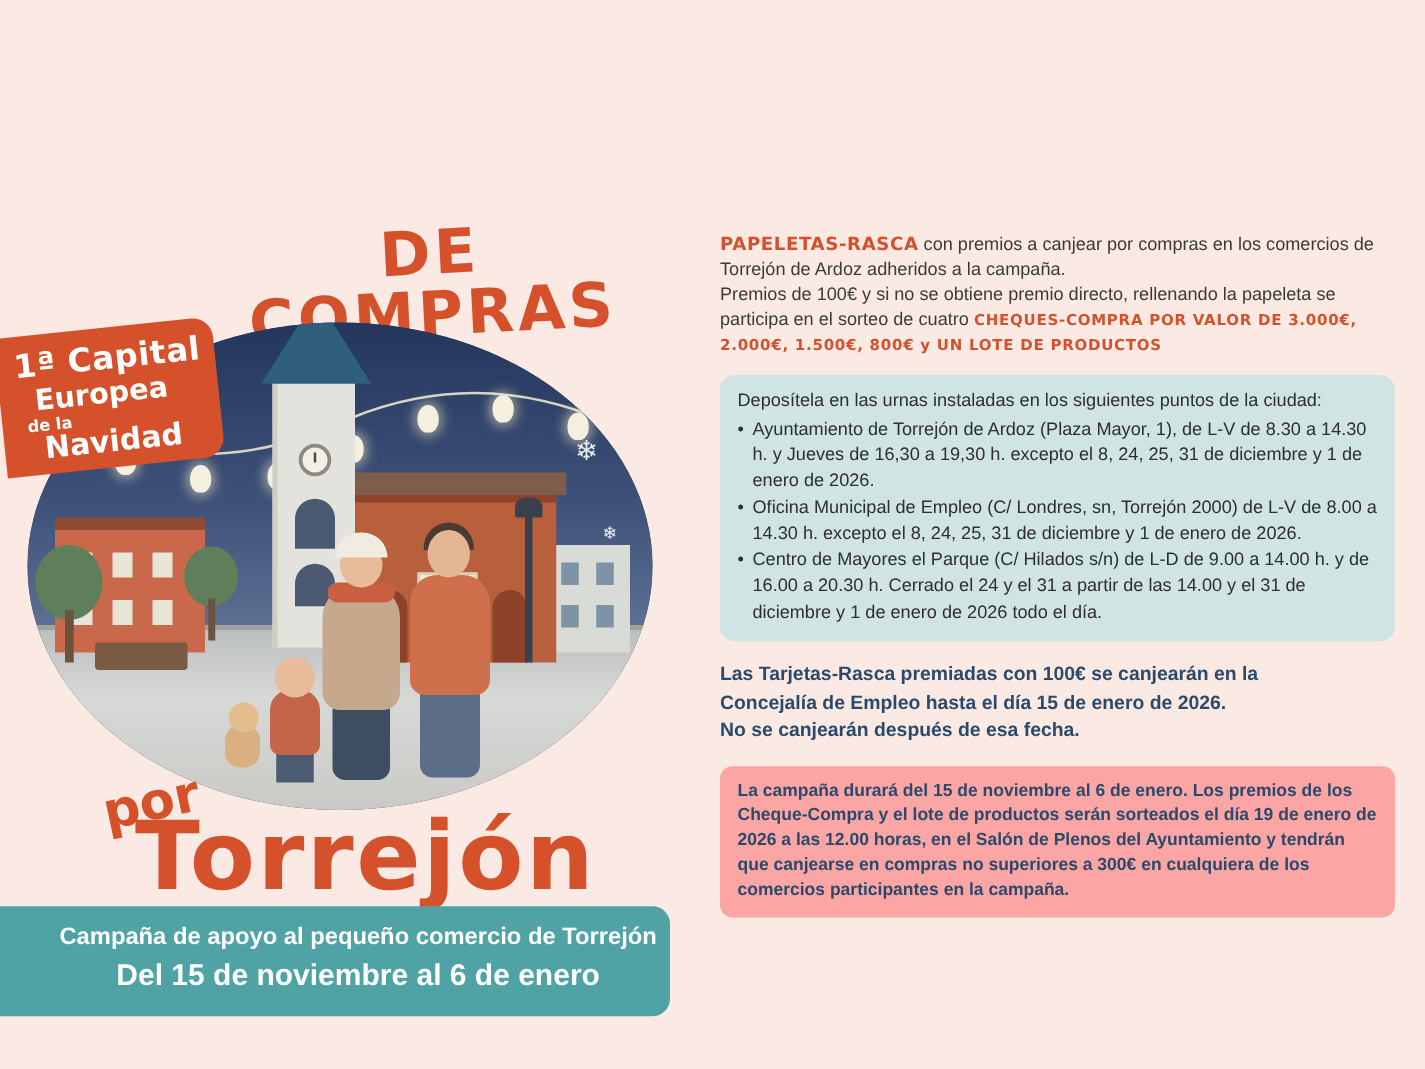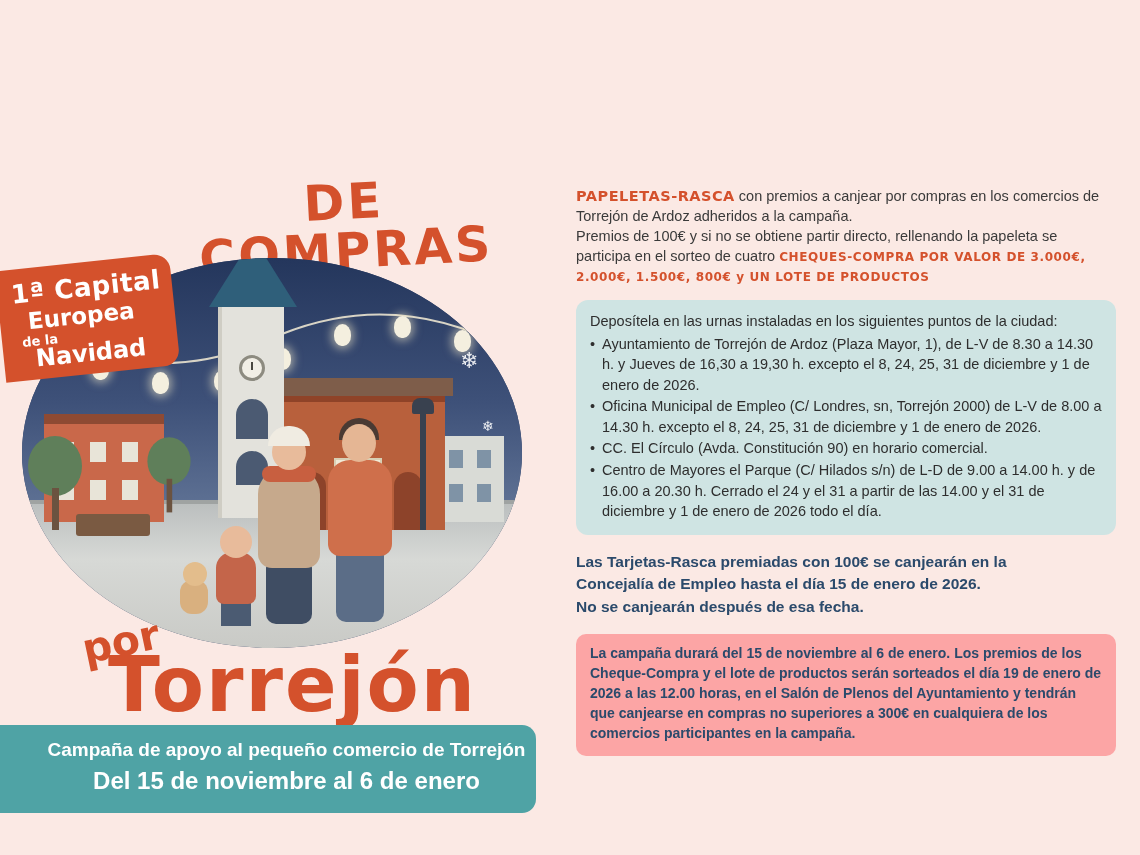--- a/index.html
+++ b/index.html
@@ -654,29 +654,28 @@
   <div class="footer">
     <div class="f1">Campaña de apoyo al pequeño comercio de Torrejón</div>
     <div class="f2">Del 15 de noviembre al 6 de enero</div>
   </div>
 </div>
 
 <div class="right">
 
   <div class="para-top">
     <span class="hl-orange">PAPELETAS-RASCA</span><span> con premios a canjear por compras en los comercios de Torrejón de Ardoz adheridos a la campaña.</span><br>
-    <span>Premios de 100€ y si no se obtiene partir directo, rellenando la papeleta se participa en el sorteo de cuatro </span><span class="hl-orange-2">CHEQUES-COMPRA POR VALOR DE 3.000€, 2.000€, 1.500€, 800€ y UN LOTE DE PRODUCTOS</span>
+    <span>Premios de 100€ y si no se obtiene premio directo, rellenando la papeleta se participa en el sorteo de cuatro </span><span class="hl-orange-2">CHEQUES-COMPRA POR VALOR DE 3.000€, 2.000€, 1.500€, 800€ y UN LOTE DE PRODUCTOS</span>
   </div>
 
   <div class="panel-list">
     <div class="intro">Deposítela en las urnas instaladas en los siguientes puntos de la ciudad:</div>
     <ul>
       <li>Ayuntamiento de Torrejón de Ardoz (Plaza Mayor, 1), de L-V de 8.30 a 14.30 h. y Jueves de 16,30 a 19,30 h. excepto el 8, 24, 25, 31 de diciembre y 1 de enero de 2026.</li>
       <li>Oficina Municipal de Empleo (C/ Londres, sn, Torrejón 2000) de L-V de 8.00 a 14.30 h. excepto el 8, 24, 25, 31 de diciembre y 1 de enero de 2026.</li>
-      <li>CC. El Círculo (Avda. Constitución 90) en horario comercial.</li>
       <li>Centro de Mayores el Parque (C/ Hilados s/n) de L-D de 9.00 a 14.00 h. y de 16.00 a 20.30 h. Cerrado el 24 y el 31 a partir de las 14.00 y el 31 de diciembre y 1 de enero de 2026 todo el día.</li>
     </ul>
   </div>
 
   <div class="note">
     <div>Las Tarjetas-Rasca premiadas con 100€ se canjearán en la</div>
     <div>Concejalía de Empleo hasta el día 15 de enero de 2026.</div>
     <div>No se canjearán después de esa fecha.</div>
   </div>
 

